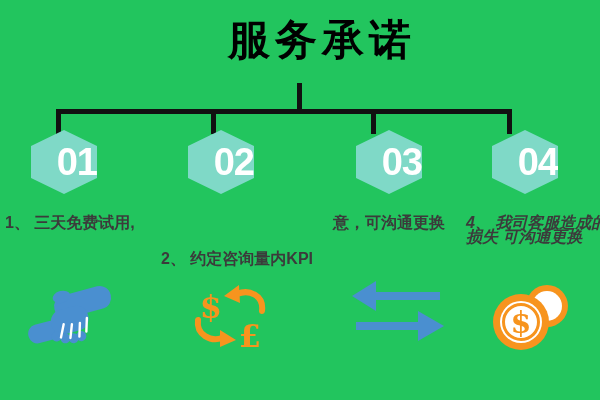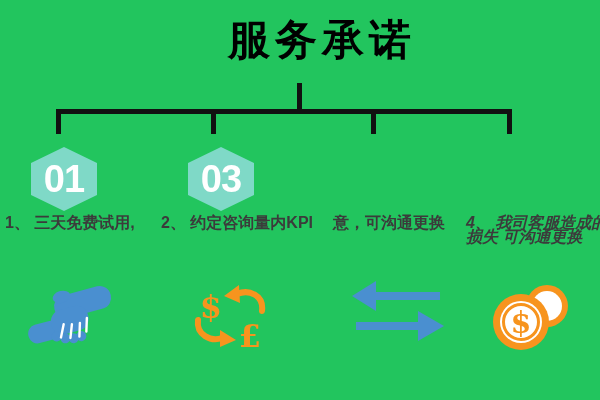--- a/index.html
+++ b/index.html
@@ -13,34 +13,34 @@
     letter-spacing:5px; color:#000000;
   }
   .line { position:absolute; background:#111111; }
   .stem   { left:297px; top:83px;  width:5px;   height:28px; }
   .hbar   { left:56px;  top:109px; width:456px; height:5px;  }
   .drop-1 { left:56px;  top:109px; width:5px;   height:25px; }
   .drop-2 { left:211px; top:109px; width:5px;   height:25px; }
   .drop-3 { left:371px; top:109px; width:5px;   height:25px; }
   .drop-4 { left:507px; top:109px; width:5px;   height:25px; }
   .hex {
-    position:absolute; top:147px; width:66px; height:64px; background:#7fd9c7;
+    position:absolute; top:130px; width:66px; height:64px; background:#7fd9c7;
     clip-path:polygon(50% 0,100% 25%,100% 75%,50% 100%,0 75%,0 25%);
-    display:flex; align-items:center; justify-content:center;
+    display:flex; align-items:center; justify-content:flex-end;
   }
   .hex span {
     color:#ffffff; font-weight:bold; font-size:38px; letter-spacing:-1px;
   }
   .hex-1 { left:31px; }  .hex-2 { left:188px; }
   .hex-3 { left:356px; } .hex-4 { left:492px; }
   .note {
     position:absolute; top:216px; font-size:16px; font-weight:bold;
     color:#3b3b3b; line-height:13.5px; white-space:nowrap;
   }
-  .note-1 { left:5px; }   .note-2 { left:161px; }
+  .note-1 { left:5px; }   .note-2 { left:161px;margin-top:36px; }
   .note-3 { left:333px; } .note-4 { left:466px;font-style:italic; }
   .icon { position:absolute; }
   .icon-1 { left:28px;  top:282px; }
   .icon-2 { left:192px; top:283px; }
   .icon-3 { left:352px; top:281px; }
   .icon-4 { left:492px; top:282px; }
   .coin-symbol, .cur-symbol { font-family:"DejaVu Serif","Liberation Serif",serif; font-weight:bold; }
 </style>
 </head>
 <body>
@@ -53,21 +53,27 @@
   <div class="line hbar"></div>
   <div class="line drop-1"></div>
   <div class="line drop-2"></div>
   <div class="line drop-3"></div>
   <div class="line drop-4"></div>
 
   <div class="hex hex-1">
     <span>01</span>
   </div>
   <div class="hex hex-2">
+    <span>02</span>
+  </div>
+  <div class="hex hex-3">
     <span>03</span>
+  </div>
+  <div class="hex hex-4">
+    <span>04</span>
   </div>
 
   <div class="note note-1">
     <div>1、 三天免费试用,</div>
   </div>
   <div class="note note-2">
     <div>2、 约定咨询量内KPI</div>
   </div>
   <div class="note note-3">
     <div>意，可沟通更换</div>

